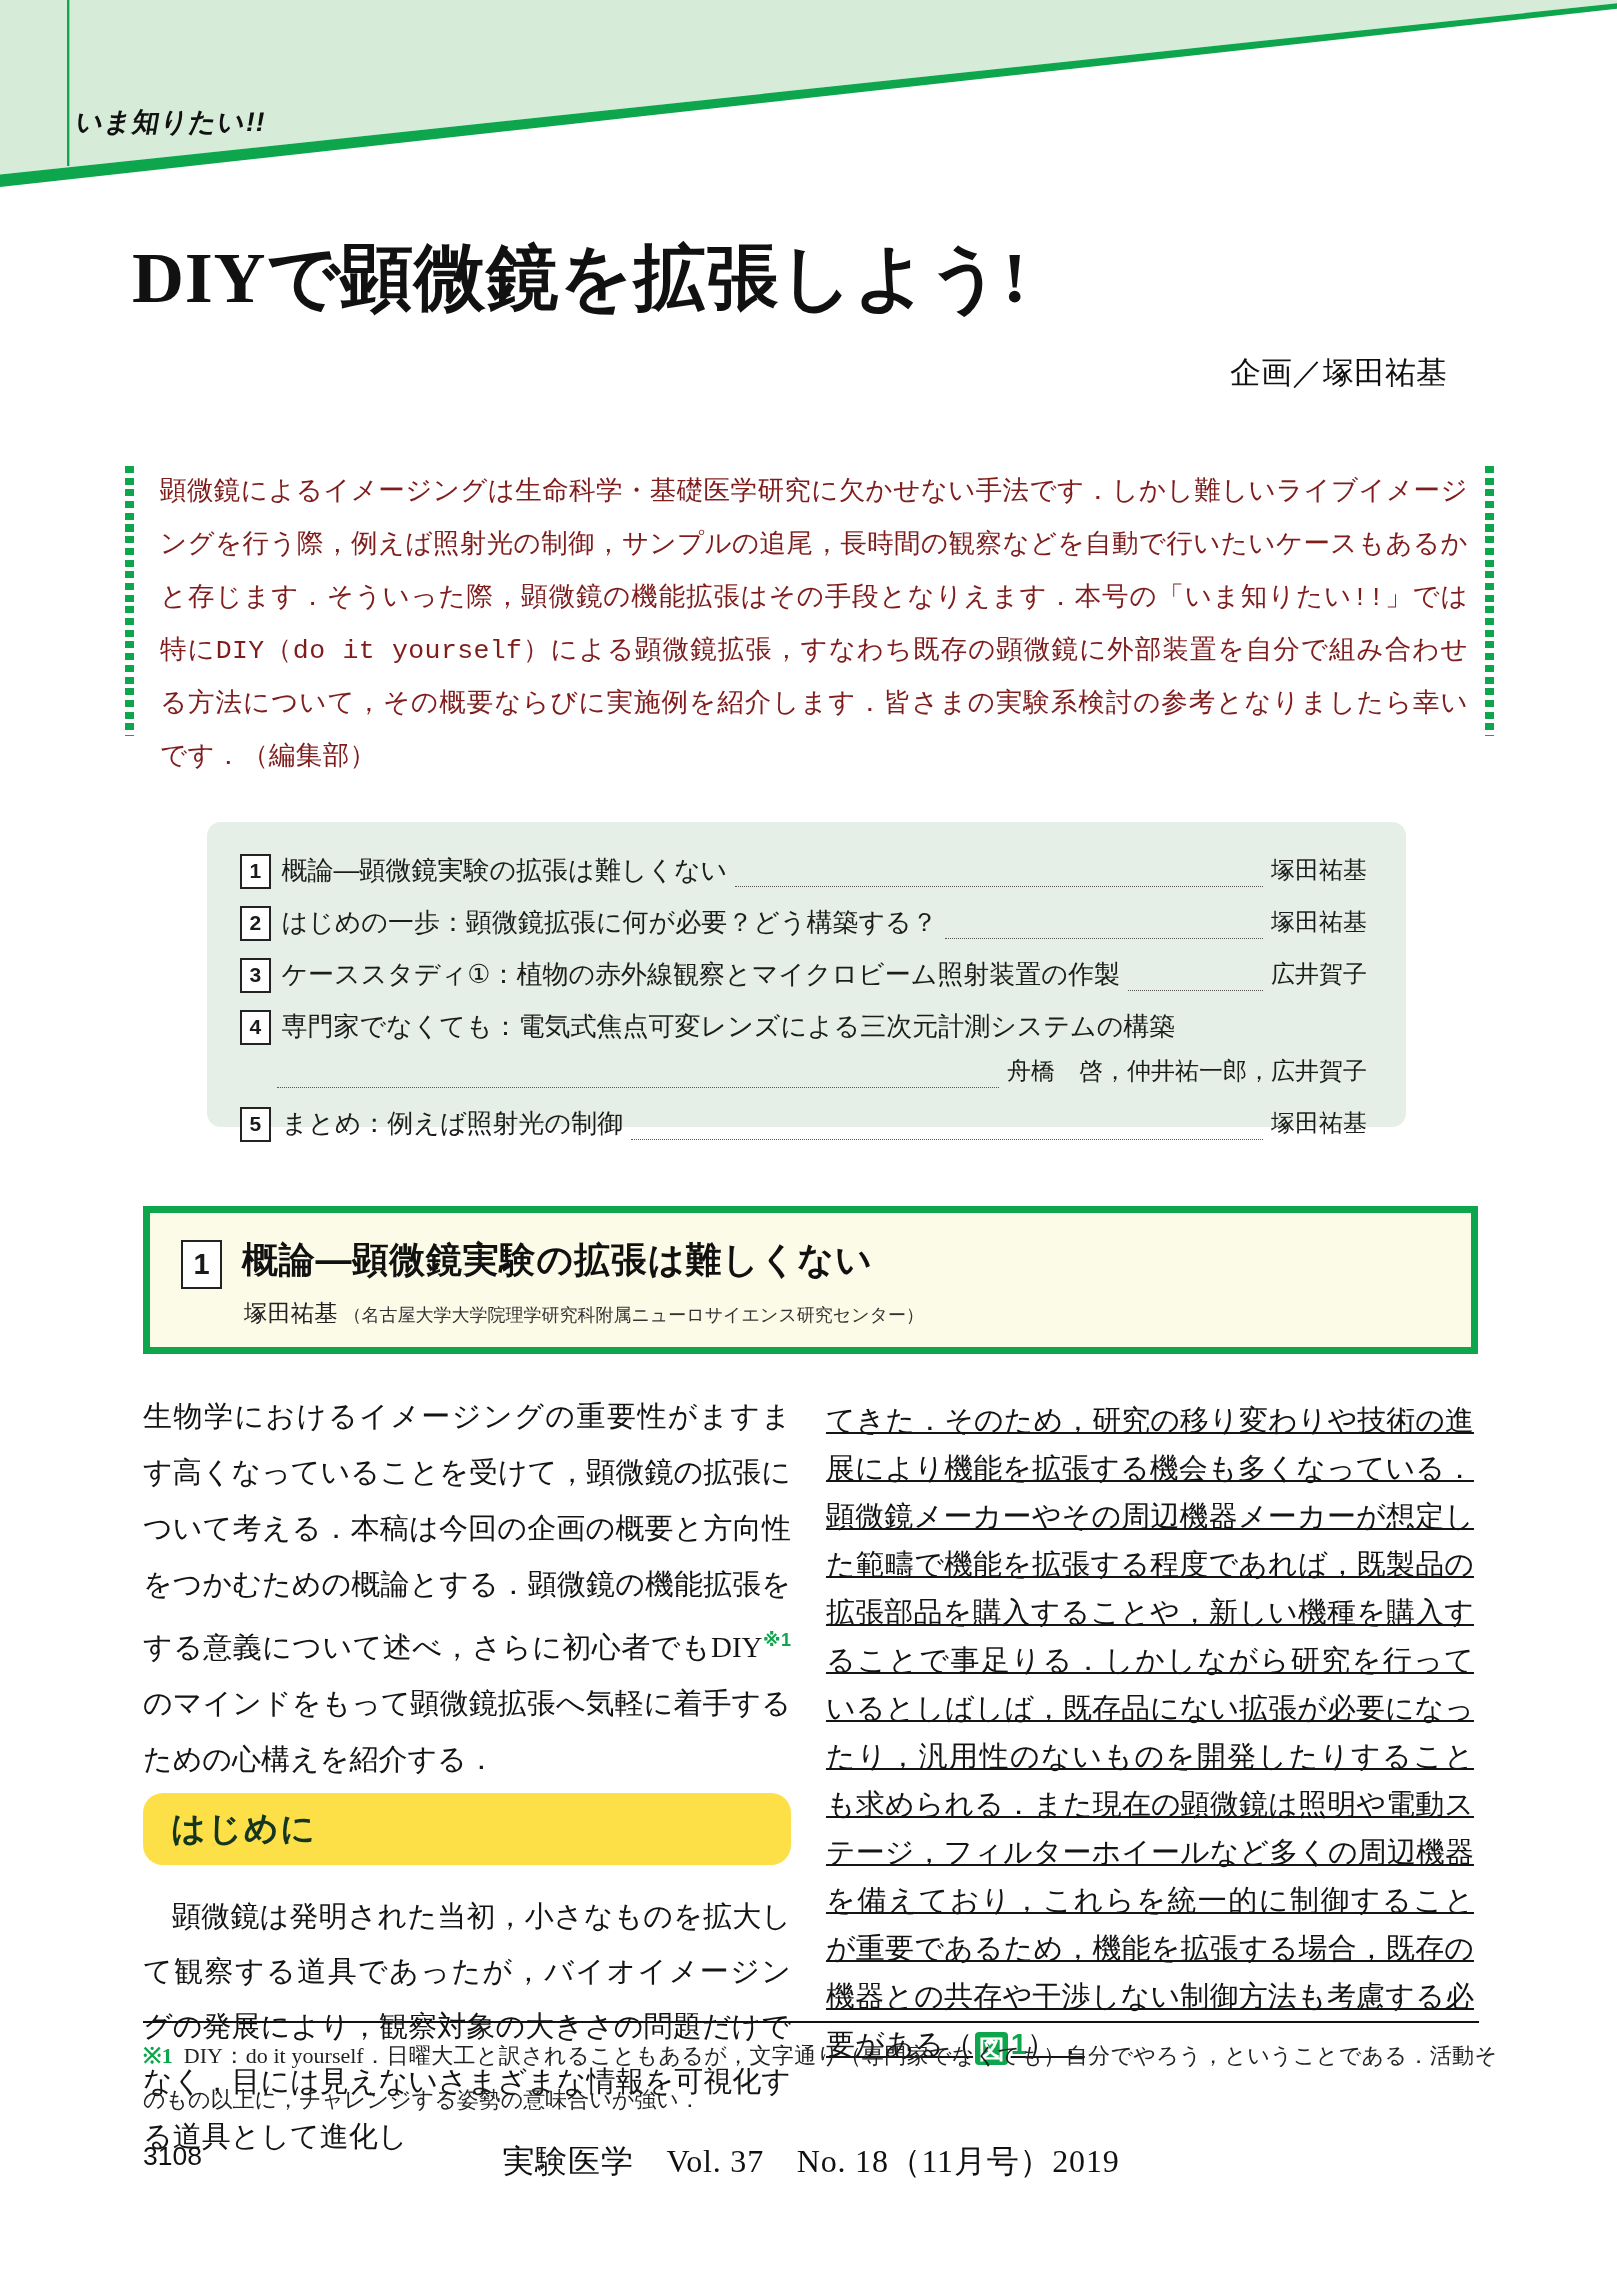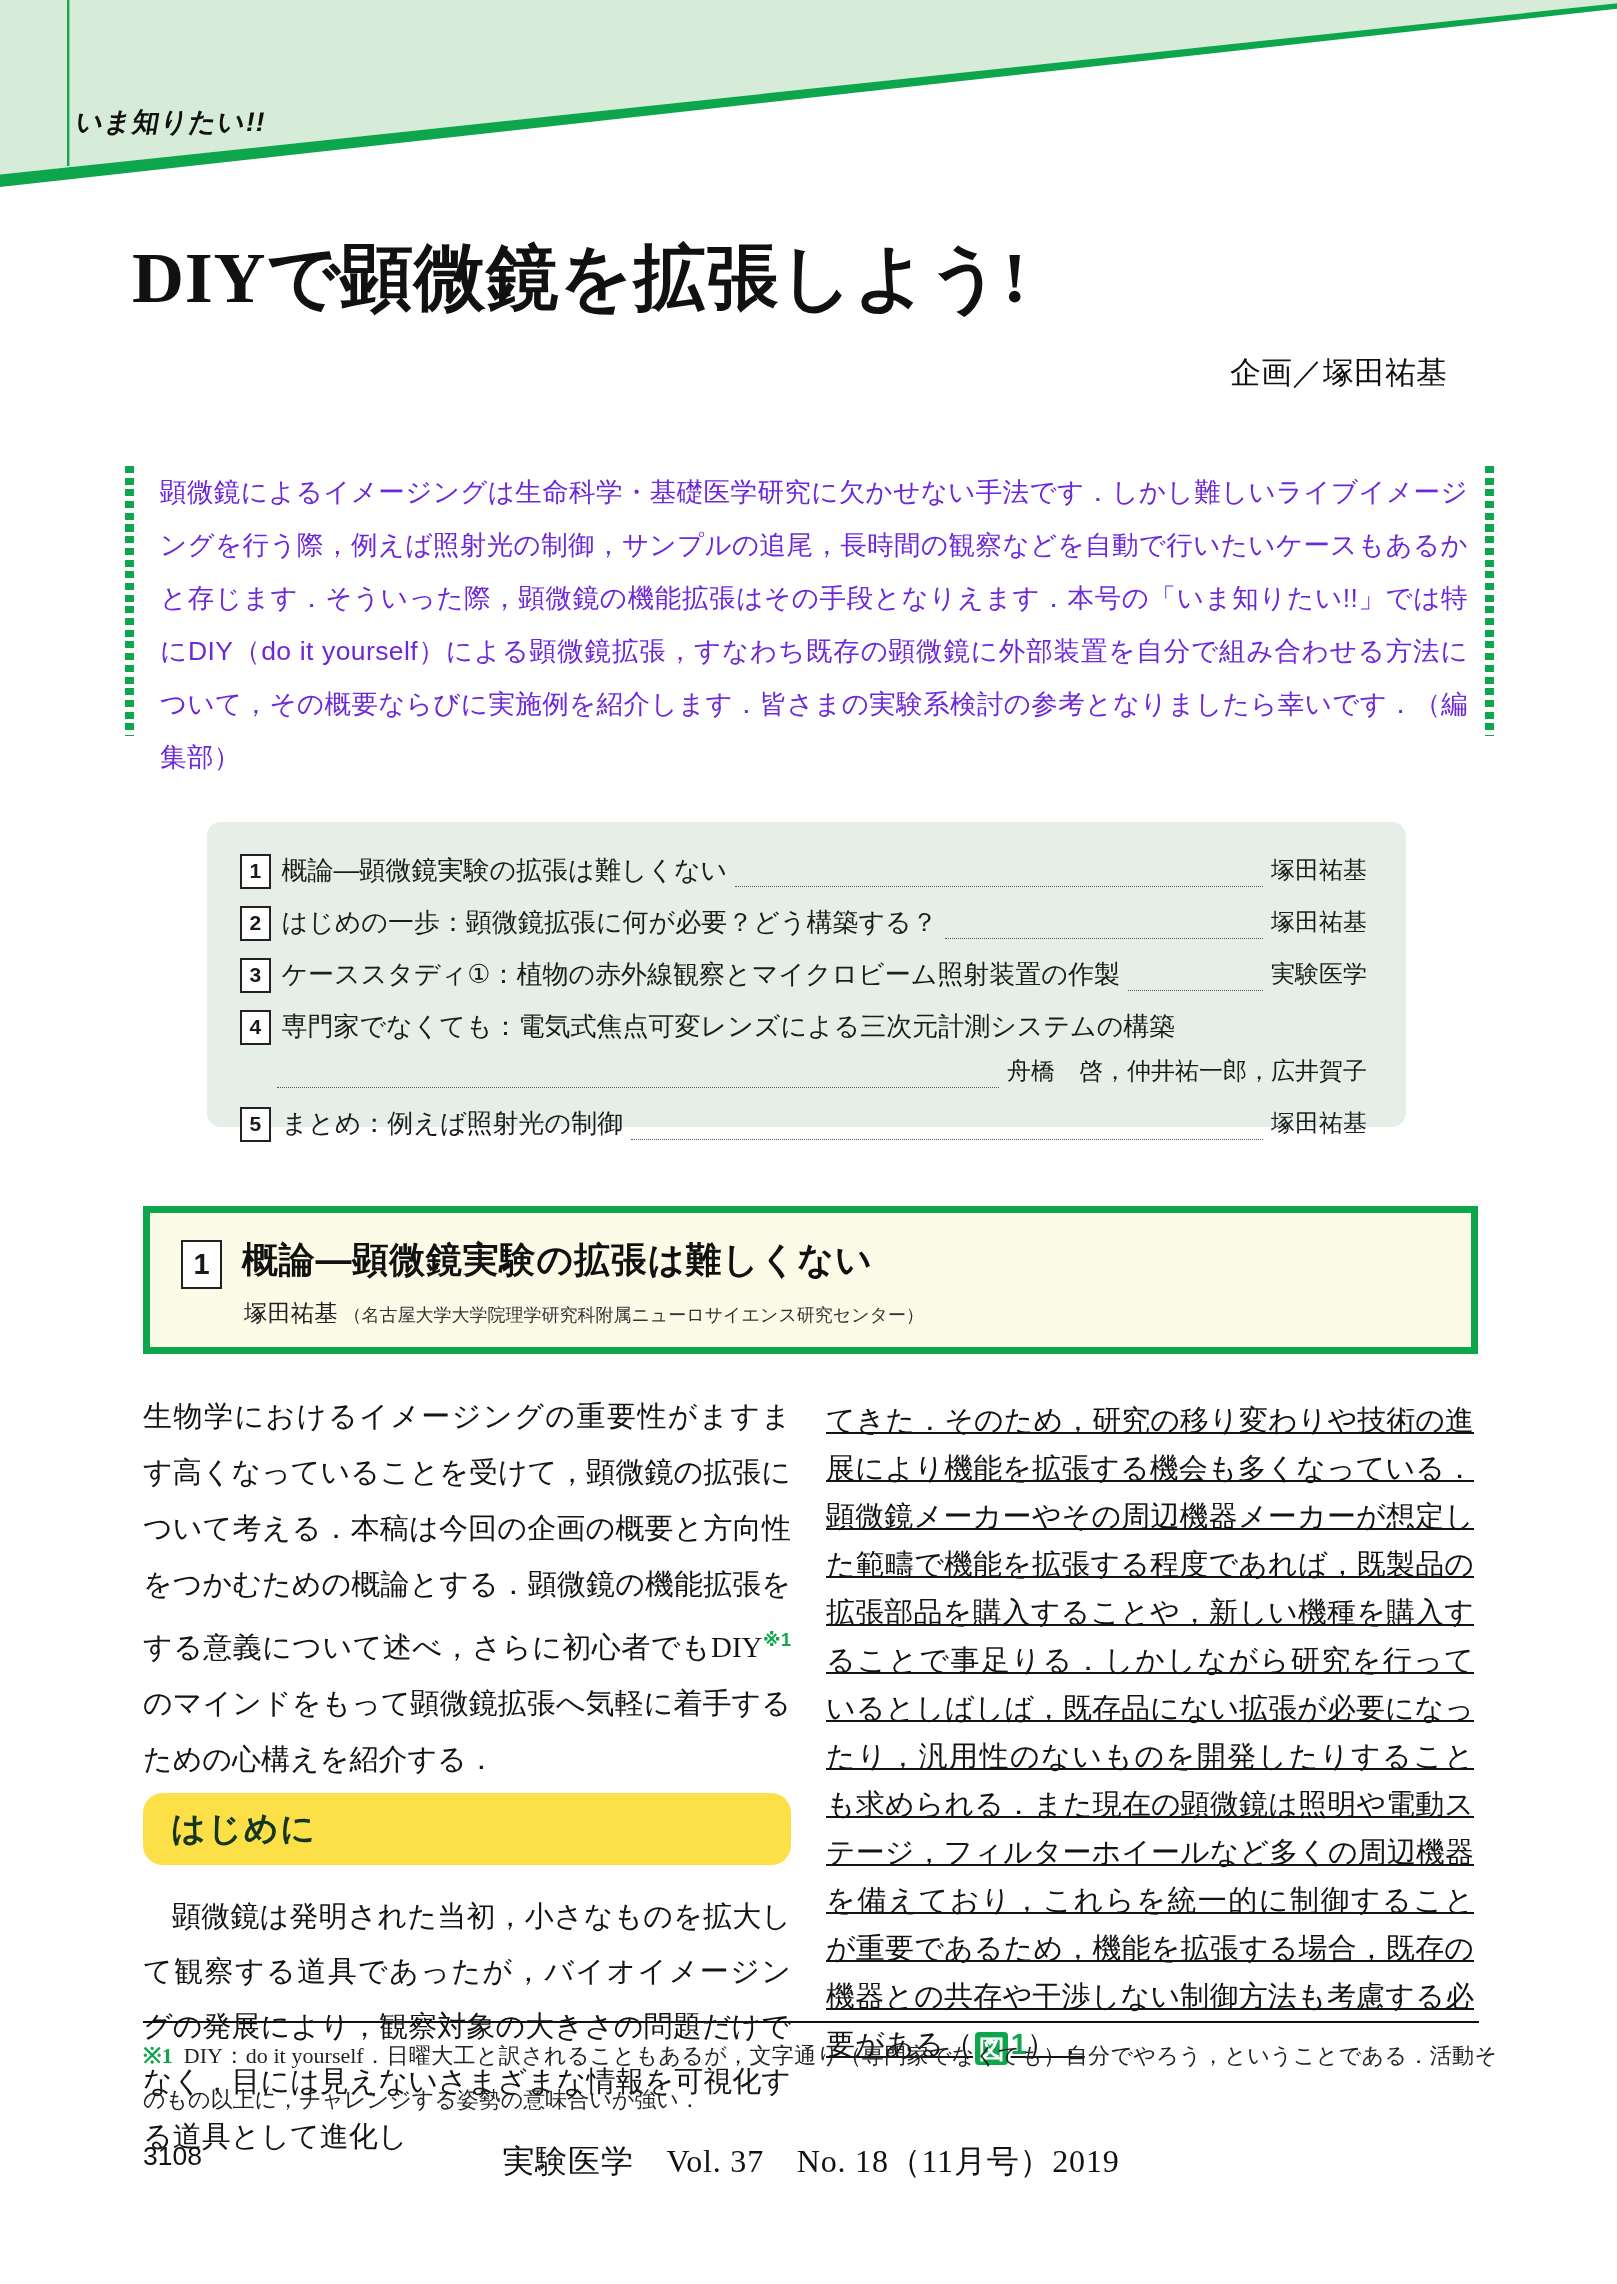--- a/index.html
+++ b/index.html
@@ -13,21 +13,21 @@
       color:#111;transform:skewX(-10deg);letter-spacing:0.8px;
       font-family:"Liberation Sans","DejaVu Sans",sans-serif;}
 
   
   .article-title{position:absolute;left:132px;top:230px;font-size:72px;font-weight:600;
       letter-spacing:0.8px;white-space:nowrap;color:#111;}
   .planning-credit{position:absolute;right:171px;top:352px;font-size:31px;color:#111;}
 
   
   .abstract{position:absolute;left:160px;top:466px;width:1308px;font-size:26.5px;line-height:53px;
-      text-align:justify;color:#6d28d9;letter-spacing:0.4px;}
+      text-align:justify;color:#7f1d1d;letter-spacing:0.4px;font-family:Liberation Mono, monospace;}
   .dash-col{position:absolute;top:466px;width:8.6px;height:270px;
       background:repeating-linear-gradient(to bottom,#0ea64d 0 7px,transparent 7px 11.7px);}
   .dash-left{left:125px;}
   .dash-right{left:1485px;}
 
   
   .toc{position:absolute;left:207px;top:822px;width:1199px;height:305px;background:#e5efe7;
       border-radius:14px;box-sizing:border-box;padding:30px 39px 0 33px;}
   .toc-row{display:flex;align-items:flex-end;margin-bottom:17px;}
   .toc-row.tight{margin-bottom:11px;}
@@ -110,21 +110,21 @@
     <div class="toc-row">
       <span class="toc-num">2</span>
       <span class="toc-title">はじめの一歩：顕微鏡拡張に何が必要？どう構築する？</span>
       <span class="toc-leader"></span>
       <span class="toc-authors">塚田祐基</span>
     </div>
     <div class="toc-row">
       <span class="toc-num">3</span>
       <span class="toc-title">ケーススタディ①：植物の赤外線観察とマイクロビーム照射装置の作製</span>
       <span class="toc-leader"></span>
-      <span class="toc-authors">実験医学</span>
+      <span class="toc-authors">広井賀子</span>
     </div>
     <div class="toc-row tight">
       <span class="toc-num">4</span>
       <span class="toc-title">専門家でなくても：電気式焦点可変レンズによる三次元計測システムの構築</span>
     </div>
     <div class="toc-row">
       <span class="toc-leader from-left"></span>
       <span class="toc-authors">舟橋　啓，仲井祐一郎，広井賀子</span>
     </div>
     <div class="toc-row">

